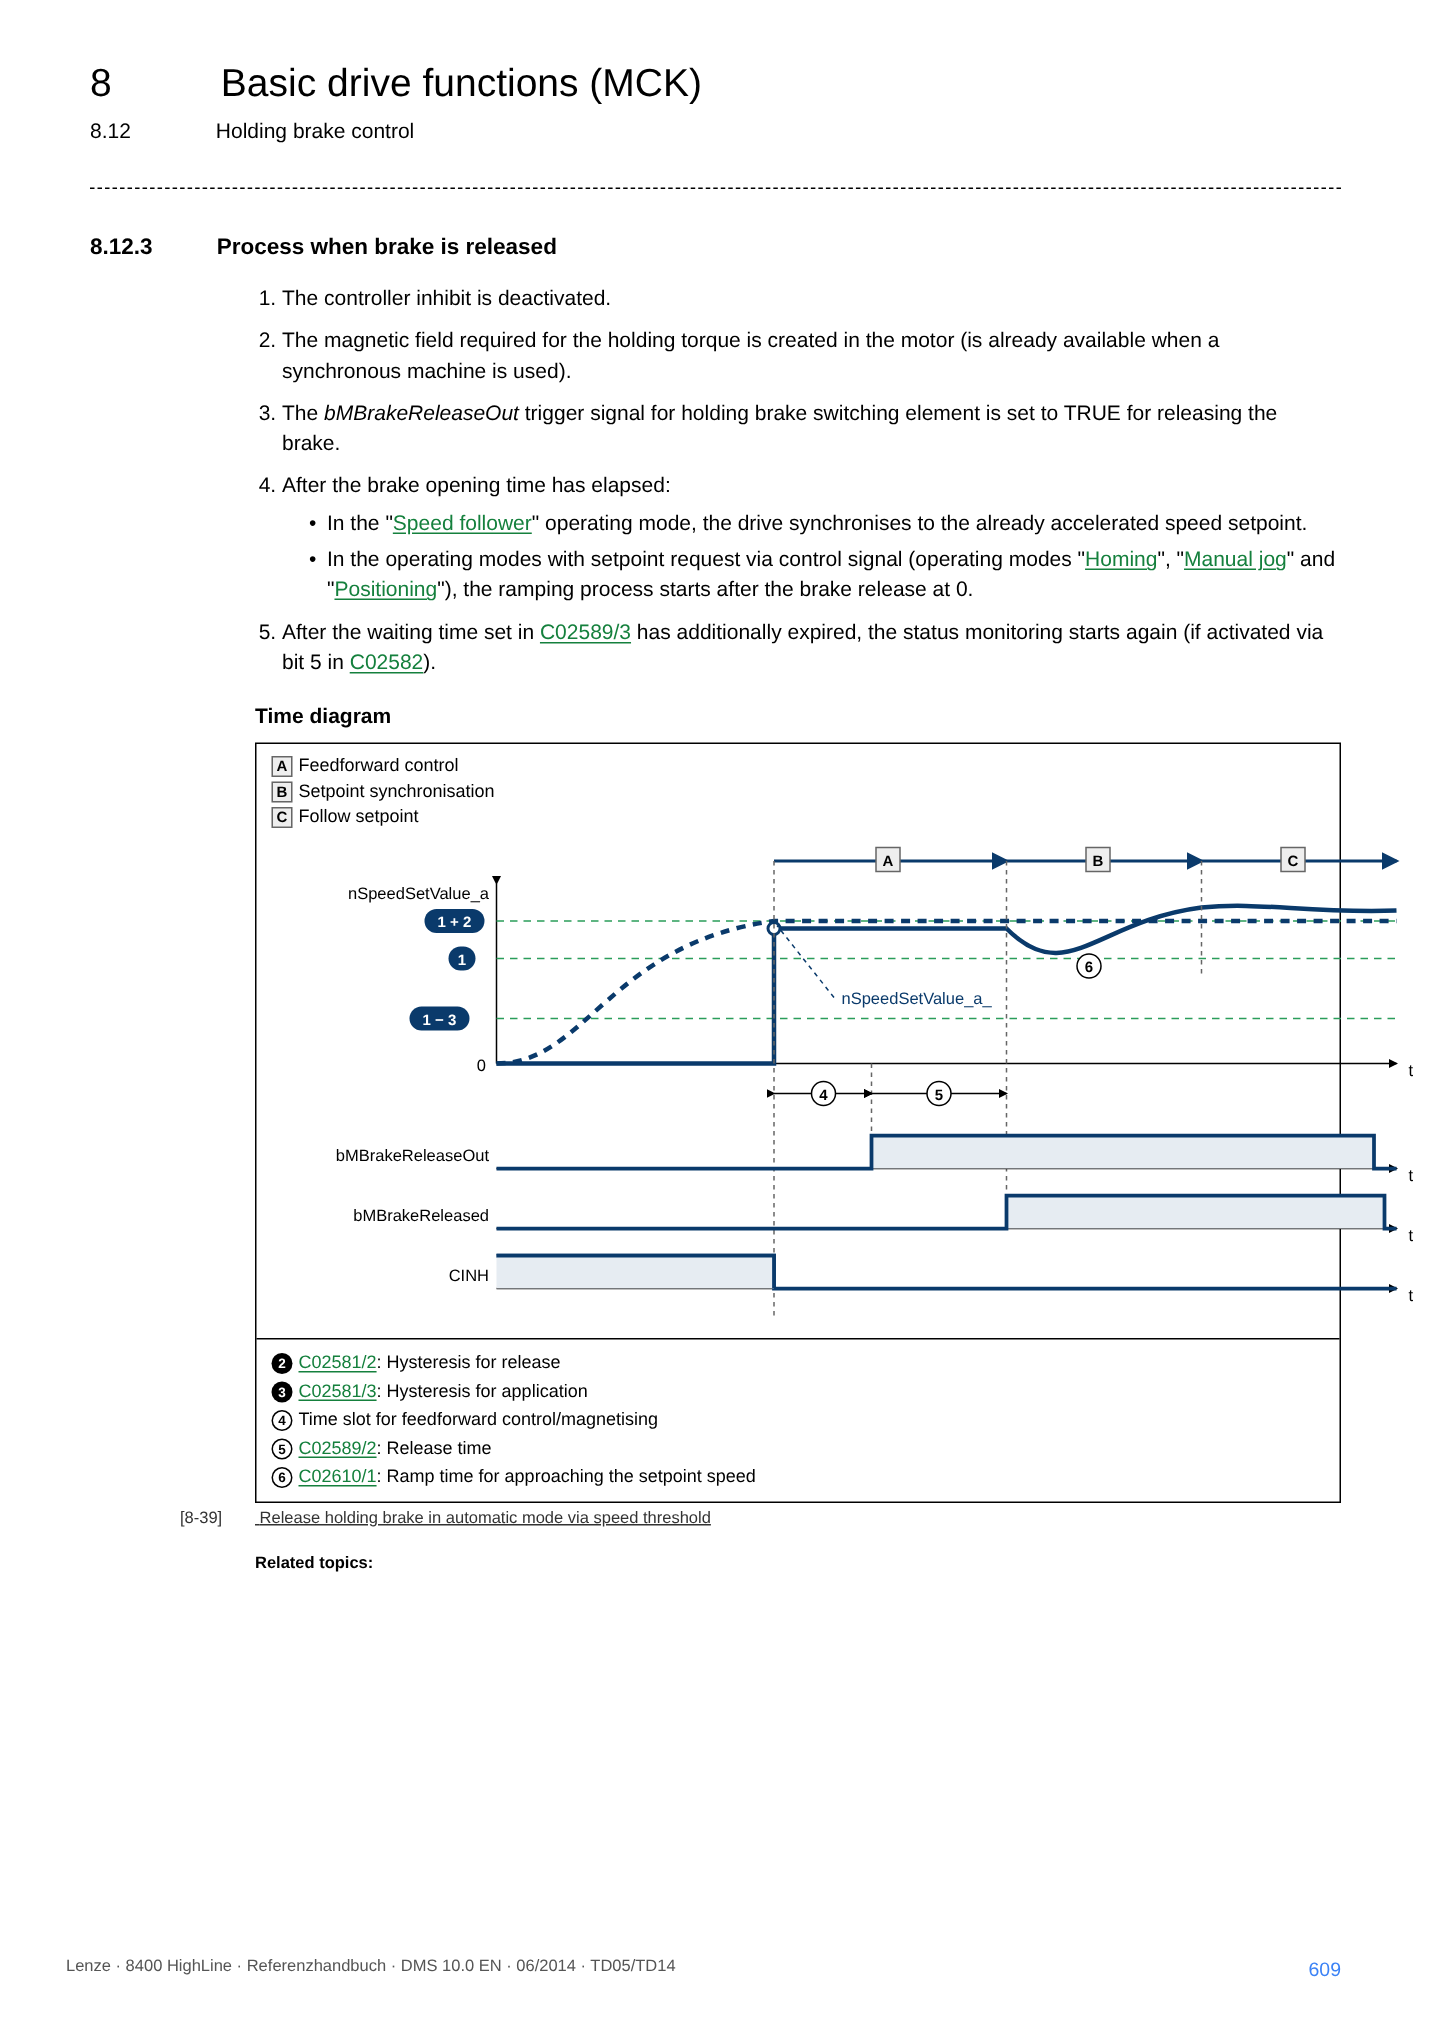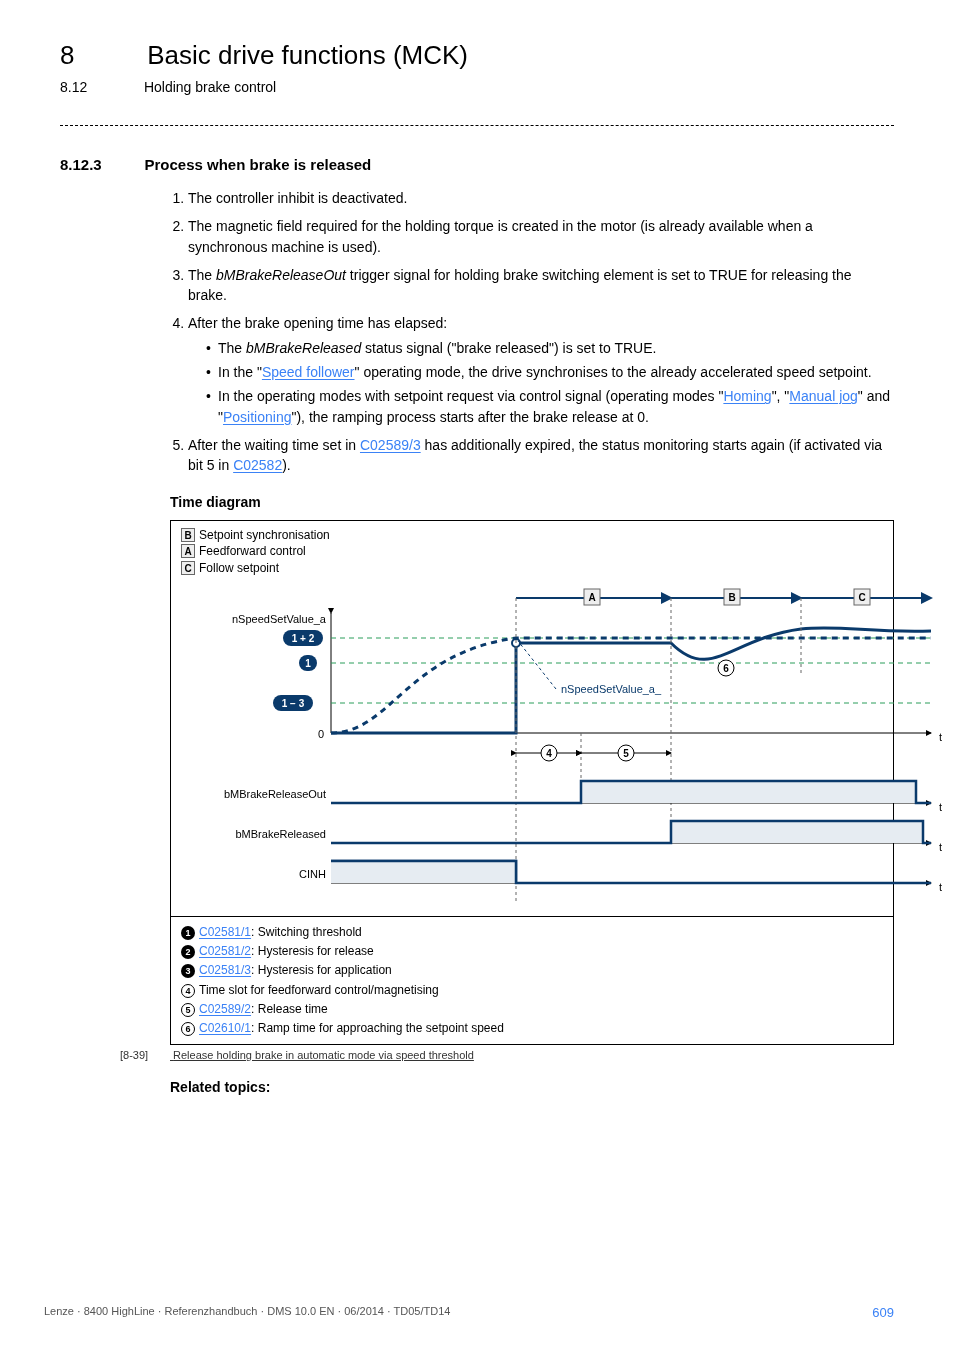--- a/index.html
+++ b/index.html
@@ -24,21 +24,21 @@
   .subsection { margin-top: 30px; }
   .subsection-num { display: inline-block; width: 80px; font-weight: 700; font-size: 15px; }
   .subsection-title { font-weight: 700; font-size: 15px; }
   .content { margin-left: 110px; margin-top: 14px; font-size: 14px; line-height: 1.45; }
   ol.main-list { list-style: decimal; padding-left: 18px; }
   ol.main-list > li { margin-bottom: 8px; }
   ul.sub-list { list-style: none; padding-left: 18px; margin-top: 4px; }
   ul.sub-list li { position: relative; padding-left: 12px; margin-bottom: 4px; }
   ul.sub-list li::before { content: "•"; position: absolute; left: 0; top: 0; }
   .italic { font-style: italic; }
-  .link { color: #3b82f6; text-decoration: underline; text-underline-offset: 2px; }
+  .link { color: #15803d; text-decoration: underline; text-underline-offset: 2px; }
   .heading2 { font-weight: 700; font-size: 14px; margin-top: 18px; margin-bottom: 10px; margin-left: 110px; }
 
   
   .diagram-box {
     margin-left: 110px;
     border: 1px solid #000;
     font-size: 12px;
   }
   .diagram-top { padding: 6px 10px; border-bottom: 0; line-height: 1.4; }
   .keycap {
@@ -74,21 +74,21 @@
     border: 1px solid #000;
     color: #000;
     font-size: 9px;
     text-align: center;
     line-height: 12px;
     font-weight: 700;
     margin-right: 4px;
   }
   .caption { margin-left: 60px; font-size: 11px; margin-top: 4px; color: #333; text-decoration: underline; }
   .caption-num { display: inline-block; width: 50px; }
-  .related { margin-left: 110px; margin-top: 18px; font-size: 14px; }
+  .related { margin-left: 110px; margin-top: 18px; font-size: 11px; }
   .related-h { font-weight: 700; margin-bottom: 6px; }
   .arrow { font-family: Arial; }
   .page-icon {
     display: inline-block;
     width: 12px; height: 12px;
     position: relative;
     vertical-align: -2px;
     margin-right: 2px;
   }
   .page-icon svg { width: 12px; height: 12px; }
@@ -129,37 +129,36 @@
 <div class="content">
   <ol class="main-list">
     <li><span>The controller inhibit is deactivated.</span></li>
     <li><span>The magnetic field required for the holding torque is created in the motor (is already available when a synchronous machine is used).</span></li>
     <li>
       <span>The </span><span class="italic">bMBrakeReleaseOut</span><span> trigger signal for holding brake switching element is set to TRUE for releasing the brake.</span>
     </li>
     <li>
       <span>After the brake opening time has elapsed:</span>
       <ul class="sub-list">
-        <li><span>The </span><span class="italic">bMBrakeReleased</span><span> status signal ("brake released") is set to TRUE.</span></li>
         <li><span>In the "</span><a class="link">Speed follower</a><span>" operating mode, the drive synchronises to the already accelerated speed setpoint.</span></li>
         <li><span>In the operating modes with setpoint request via control signal (operating modes "</span><a class="link">Homing</a><span>", "</span><a class="link">Manual jog</a><span>" and "</span><a class="link">Positioning</a><span>"), the ramping process starts after the brake release at 0.</span></li>
       </ul>
     </li>
     <li>
       <span>After the waiting time set in </span><a class="link">C02589/3</a><span> has additionally expired, the status monitoring starts again (if activated via bit 5 in </span><a class="link">C02582</a><span>).</span>
     </li>
   </ol>
 </div>
 
 <div class="heading2">Time diagram</div>
 
 <div class="diagram-box">
   <div class="diagram-top">
+    <div><span class="keycap">A</span><span>Feedforward control</span></div>
     <div><span class="keycap">B</span><span>Setpoint synchronisation</span></div>
-    <div><span class="keycap">A</span><span>Feedforward control</span></div>
     <div><span class="keycap">C</span><span>Follow setpoint</span></div>
   </div>
 
   <div class="diagram-svg-wrap">
     <svg width="780" height="330" viewBox="0 0 780 330">
 
       <g>
 
         <defs>
           <marker id="arr" markerWidth="6" markerHeight="6" refX="5" refY="3" orient="auto">
@@ -249,21 +248,20 @@
         <line x1="160" y1="300" x2="760" y2="300" stroke="#000" marker-end="url(#arr)"></line>
         <text x="768" y="308" class="svg-axis-label">t</text>
         <path d="M160,278 L345,278 L345,300 L760,300" stroke="#0a3a6b" stroke-width="2.5" fill="none"></path>
         <path d="M160,278 L160,300 L345,300 L345,278 Z" fill="#e6ecf2" stroke="none"></path>
         <path d="M160,278 L345,278 L345,300" stroke="#0a3a6b" stroke-width="2.5" fill="none"></path>
       </g>
     </svg>
   </div>
 
   <div class="diagram-bottom">
-    <div><span class="circ-num">1</span><a class="link">C02581/1</a><span>: Switching threshold</span></div>
     <div><span class="circ-num">2</span><a class="link">C02581/2</a><span>: Hysteresis for release</span></div>
     <div><span class="circ-num">3</span><a class="link">C02581/3</a><span>: Hysteresis for application</span></div>
     <div><span class="circ-num-wh">4</span><span>Time slot for feedforward control/magnetising</span></div>
     <div><span class="circ-num-wh">5</span><a class="link">C02589/2</a><span>: Release time</span></div>
     <div><span class="circ-num-wh">6</span><a class="link">C02610/1</a><span>: Ramp time for approaching the setpoint speed</span></div>
   </div>
 </div>
 
 <div class="caption">
   <span class="caption-num">[8-39]</span>

